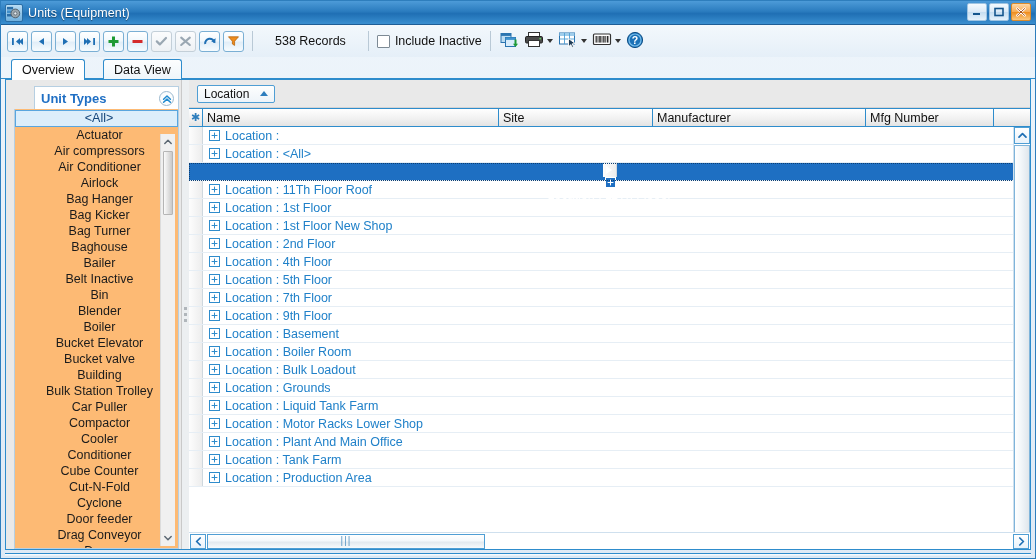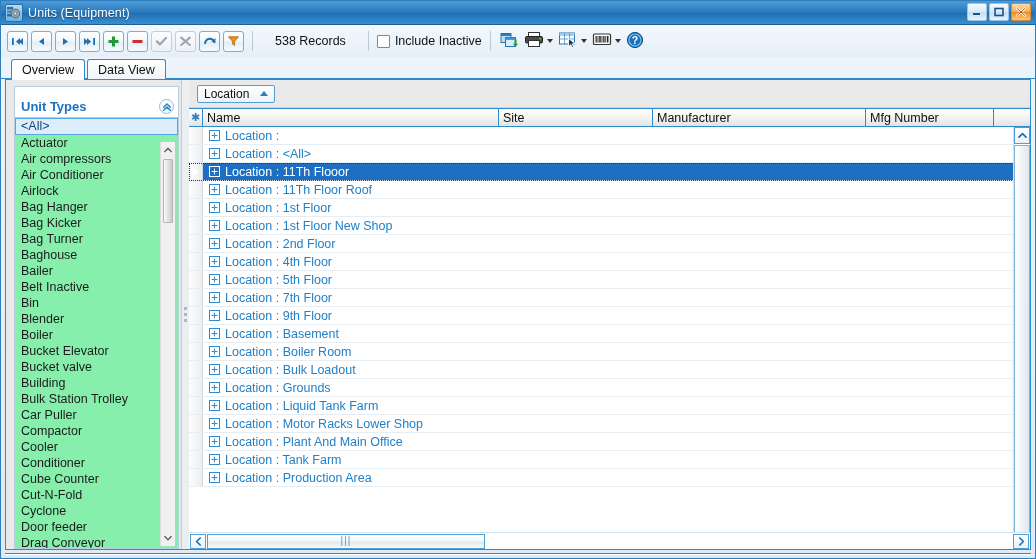--- a/index.html
+++ b/index.html
@@ -101,21 +101,21 @@
     cursor: pointer;
     flex: 0 0 auto;
   }
   .caret-dn { width: 0; height: 0; border-left: 3.5px solid transparent; border-right: 3.5px solid transparent; border-top: 4px solid #333; margin-left: 2px; }
 
   
   #tab-strip {
     height: 22px;
     padding-left: 10px;
     display: flex; align-items: flex-end;
-    gap: 2px;
+    gap: 18px;
     position: relative;
   }
   #tab-strip::after {
     content:''; position:absolute; left:0; right:0; bottom:0;
     height:1px; background:#2e8ccc;
   }
   .tab {
     height: 20px;
     padding: 0 10px;
     display: flex; align-items: center;
@@ -161,37 +161,39 @@
     flex: 1 1 auto;
     display: flex; flex-direction: column;
     margin-right: 2px;
     min-height: 0;
   }
   #unit-types-header {
     display: flex; align-items: center; justify-content: space-between;
     background: #ffffff;
     border: 1px solid #b6cfe2;
     border-bottom: none;
-    padding: 12px 4px 3px 6px;
+    padding: 4px 4px 3px 6px;
     flex: 0 0 auto;
+    margin-left: 20px;
   }
   #unit-types-title { font-weight: bold; color: #1f6fc4; font-size: 13px; }
   #collapse-btn {
     width: 15px; height: 15px; border-radius: 50%;
     border: 1px solid #9ab8cf; background: #fbfdfe;
     display:flex; align-items:center; justify-content:center; cursor: pointer;
   }
   #unit-types-list {
     flex: 1 1 auto;
-    background: #86efac;
+    background: #fdba74;
     border: 1px solid #b6cfe2;
     border-top: none;
     overflow: hidden;
     position: relative;
     padding-top: 1px;
+    text-align: center;
   }
   .ut-item {
     height: 16px;
     line-height: 16px;
     padding-left: 6px;
     font-size: 12.5px;
     color: #1b1b1b;
     white-space: nowrap;
     cursor: pointer;
   }
@@ -307,20 +309,21 @@
     margin: 0 5px 0 6px;
     display: flex; align-items: center; justify-content: center;
     flex: 0 0 auto;
     cursor: pointer;
   }
   .grow .glabel { color: #2081c9; }
   .grow.selected {
     background: #1e6fc2;
     outline: 1px dotted #0d3f73;
     outline-offset: -1px;
+    flex-direction: column;
   }
   .grow.selected .glabel { color: #ffffff; }
   .grow.selected .expander { border-color: #ffffff; background: #1e6fc2; }
   .row-pointer { width:0;height:0;border-top:4px solid transparent;border-bottom:4px solid transparent;border-left:6px solid #ffffff; }
 
   
   #grid-vscroll {
     position: absolute; right: 0; top: 0; bottom: 0;
     width: 17px;
     background: #ffffff;

